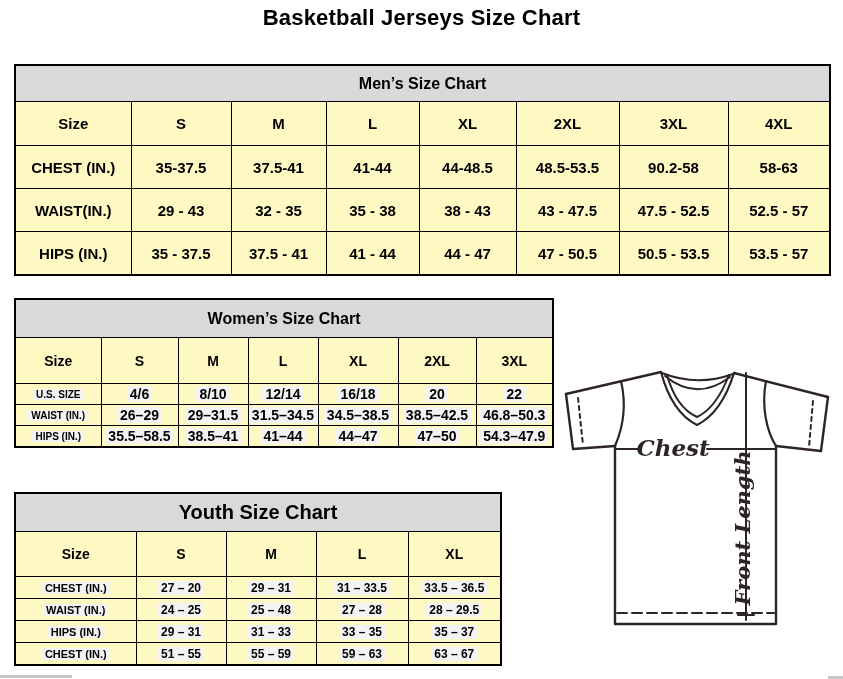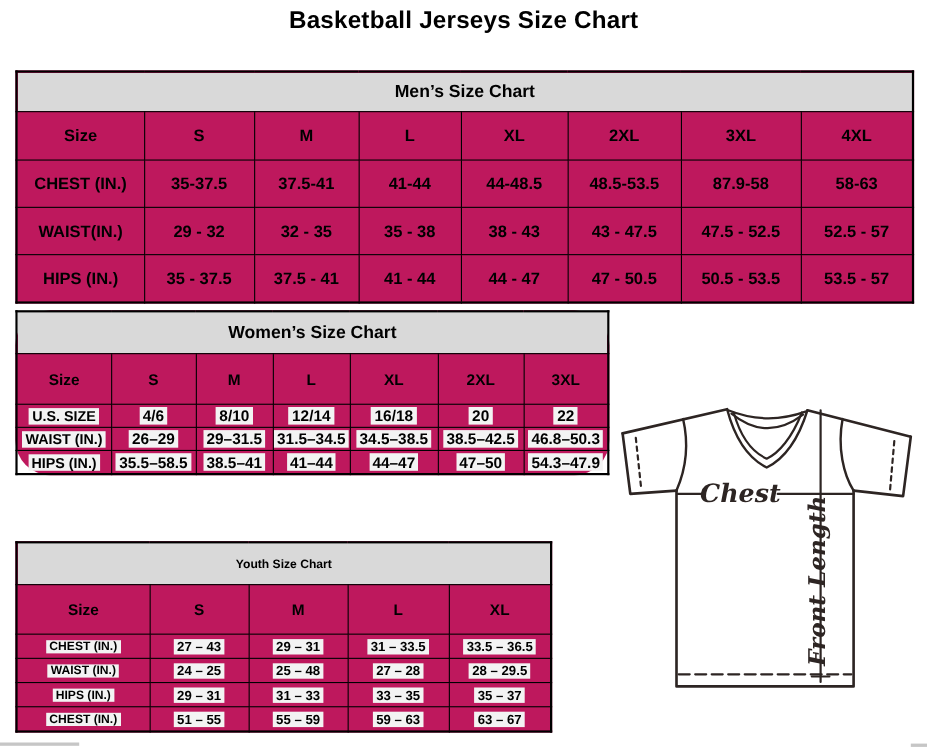--- a/index.html
+++ b/index.html
@@ -6,45 +6,45 @@
   body {
     width:843px; height:679px; background:#ffffff; position:relative;
     font-family:"Liberation Sans", sans-serif; overflow:hidden; color:#000;
   }
   .page-title {
     position:absolute; left:0; top:5px; width:843px; text-align:center;
     font-size:22px; font-weight:bold; letter-spacing:0.2px;
   }
   table.size-table {
     position:absolute; border-collapse:collapse; table-layout:fixed;
-    background:#be185d; border:2px solid #000;
+    background:#fef9c3; border:2px solid #000;
   }
   table.size-table td {
     border:1px solid #000; text-align:center; vertical-align:middle;
     font-weight:bold; padding:0; overflow:hidden; white-space:nowrap;
   }
   td.caption-cell { background:#d9d9d9; border-bottom:2px solid #000; font-size:16px; }
   .hl { background:#f3f3f3; padding:0 3px; }
 
   
   #mens { left:14px; top:64px; width:815px; font-size:15px; }
   #mens td.caption-cell { height:35px; }
   #mens tr.head td { height:43px; }
   #mens tr.data td { height:42px; }
 
   
-  #womens { left:14px; top:282px; width:538px;border-radius:32px; }
+  #womens { left:14px; top:298px; width:538px; }
   #womens td.caption-cell { height:37px; font-size:16px; }
   #womens tr.head td { height:45px; font-size:14px; }
   #womens tr.data td { height:20px; font-size:14px; }
-  #womens tr.data td.rowlabel { font-size:13px; }
+  #womens tr.data td.rowlabel { font-size:10px; }
 
   
   #youth { left:14px; top:492px; width:486px; }
-  #youth td.caption-cell { height:37px; font-size:11px;margin-left:40px; }
+  #youth td.caption-cell { height:37px; font-size:20px;margin-left:40px; }
   #youth tr.head td { height:44px; font-size:14px; }
   #youth tr.data td { height:21px; font-size:12px; }
   #youth tr.data td.rowlabel { font-size:11px; }
 
   
   #jersey { position:absolute; left:551px; top:352px; width:290px; height:285px; }
   #jersey text {
     font-family:"DejaVu Serif", serif; font-style:italic; font-weight:bold;
     fill:#2d2523;
   }
@@ -84,26 +84,26 @@
     <td>3XL</td>
     <td>4XL</td>
   </tr>
   <tr class="data">
     <td class="rowlabel">CHEST (IN.)</td>
     <td>35-37.5</td>
     <td>37.5-41</td>
     <td>41-44</td>
     <td>44-48.5</td>
     <td>48.5-53.5</td>
-    <td>87.9-58</td>
+    <td>90.2-58</td>
     <td>58-63</td>
   </tr>
   <tr class="data">
     <td class="rowlabel">WAIST(IN.)</td>
-    <td>29 - 32</td>
+    <td>29 - 43</td>
     <td>32 - 35</td>
     <td>35 - 38</td>
     <td>38 - 43</td>
     <td>43 - 47.5</td>
     <td>47.5 - 52.5</td>
     <td>52.5 - 57</td>
   </tr>
   <tr class="data">
     <td class="rowlabel">HIPS (IN.)</td>
     <td>35 - 37.5</td>
@@ -184,21 +184,21 @@
   </tr>
   <tr class="head">
     <td>Size</td>
     <td>S</td>
     <td>M</td>
     <td>L</td>
     <td>XL</td>
   </tr>
   <tr class="data">
     <td class="rowlabel"><span class="hl">CHEST (IN.)</span></td>
-    <td><span class="hl">27 – 43</span></td>
+    <td><span class="hl">27 – 20</span></td>
     <td><span class="hl">29 – 31</span></td>
     <td><span class="hl">31 – 33.5</span></td>
     <td><span class="hl">33.5 – 36.5</span></td>
   </tr>
   <tr class="data">
     <td class="rowlabel"><span class="hl">WAIST (IN.)</span></td>
     <td><span class="hl">24 – 25</span></td>
     <td><span class="hl">25 – 48</span></td>
     <td><span class="hl">27 – 28</span></td>
     <td><span class="hl">28 – 29.5</span></td>

